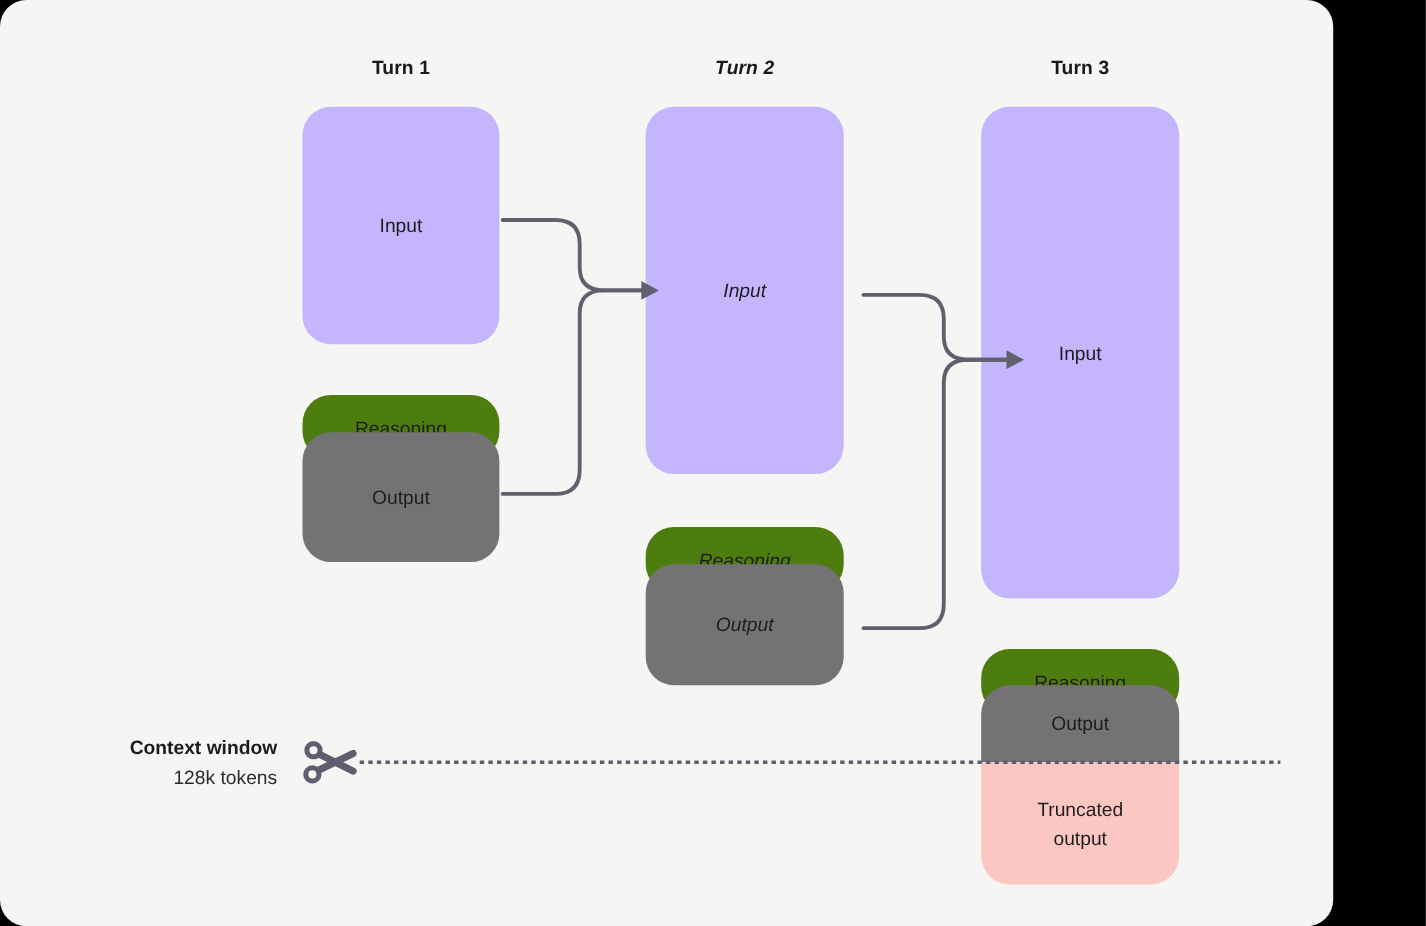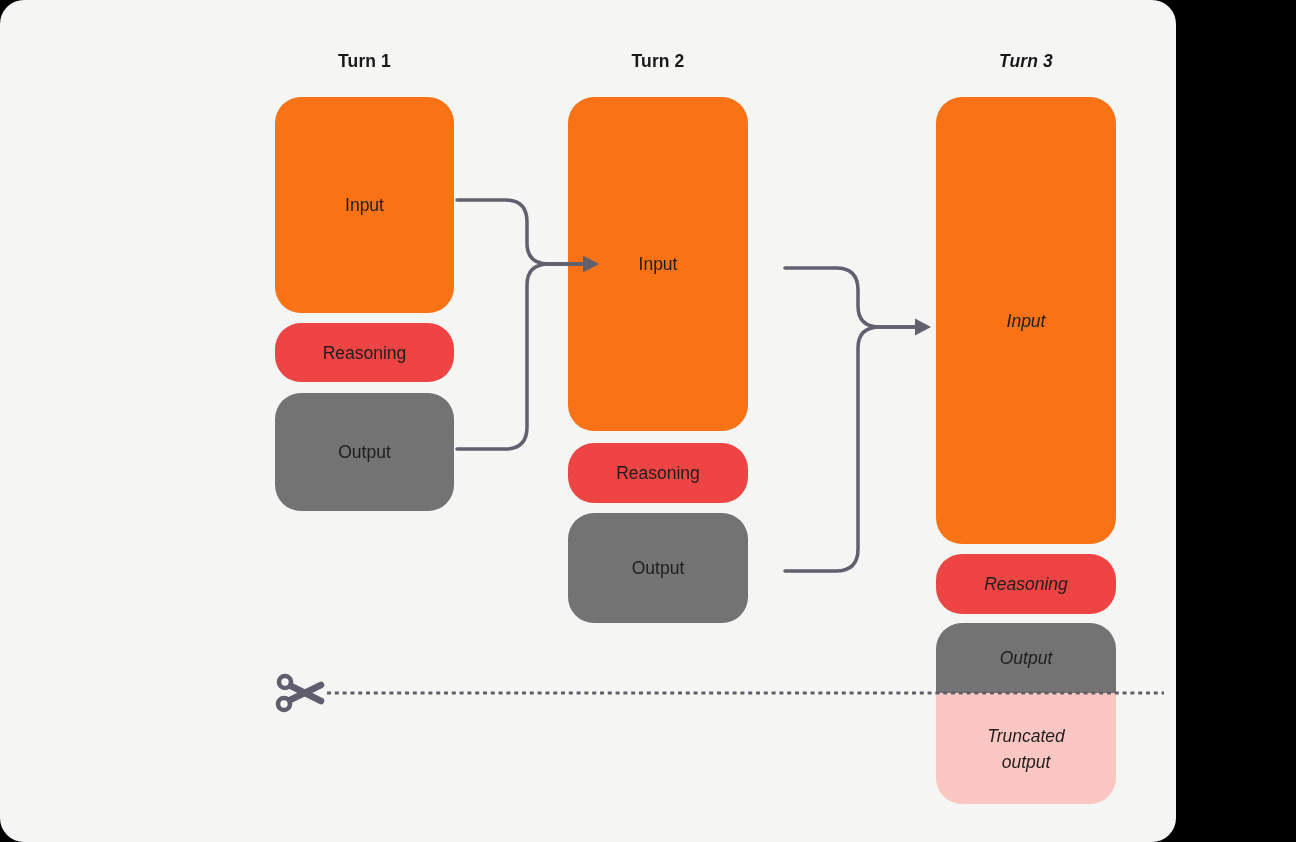--- a/index.html
+++ b/index.html
@@ -1,35 +1,36 @@
 <!DOCTYPE html>
 <html><head>
 <meta charset="utf-8">
 <style>
   html,body{margin:0;padding:0;background:#000;}
   .stage{
     position:relative;width:1176px;height:842px;
     background:#f5f5f3;border-radius:24px;overflow:hidden;
     font-family:"Liberation Sans","DejaVu Sans",sans-serif;
+    padding-left:36px;
   }
   .hdr{
     position:absolute;text-align:center;font-size:17.5px;font-weight:600;
     color:#191919;letter-spacing:.1px;
   }
   .box{
     position:absolute;display:flex;align-items:center;justify-content:center;
     font-size:17.5px;color:#1e1e1e;border-radius:26px;text-align:center;line-height:26px;
   }
-  .box-input{background:#f97316;}
-  .box-reasoning{background:#ef4444;}
+  .box-input{background:#c4b5fd;}
+  .box-reasoning{background:#4d7c0f;margin-top:36px;}
   .box-output{background:#737373;}
   .box-truncated{background:#fcc7c2;}
   .col1{left:275px;width:179px;}
-  .col2{left:568px;width:180px;}
-  .col3{left:936px;width:180px;font-style:italic;}
+  .col2{left:587px;width:180px;font-style:italic;}
+  .col3{left:892px;width:180px;}
   .ctx{
     position:absolute;left:60px;width:192px;top:665px;
     text-align:right;color:#1c1c1c;font-size:17.5px;line-height:28px;
   }
   .ctx .t1{font-weight:700;}
   .ctx .t2{font-weight:400;color:#2b2b2b;}
   .overlay{position:absolute;left:0;top:0;pointer-events:none;}
   .wrapcap{display:block;width:110px;margin:4px auto;}
 </style>
 </head>
@@ -67,20 +68,24 @@
   <div class="box box-reasoning col3" style="top:554px;height:60px">
     <span>Reasoning</span>
   </div>
   <div class="box box-output col3" style="top:623px;height:70px;border-radius:26px 26px 0 0">
     <span>Output</span>
   </div>
   <div class="box box-truncated col3" style="top:693px;height:111px;border-radius:0 0 26px 26px">
     <span class="wrapcap">Truncated output</span>
   </div>
 
+  <div class="ctx">
+    <div class="t1">Context window</div>
+    <div class="t2">128k tokens</div>
+  </div>
 
   <svg class="overlay" width="1296" height="842" viewBox="0 0 1296 842">
     <g stroke="#60606e" stroke-width="3.5" fill="none" stroke-linecap="round" stroke-linejoin="round">
       <path d="M457 200 H505 Q527 200 527 222 V243 Q527 264 549 264 H584"></path>
       <path d="M457 449 H505 Q527 449 527 427 V285 Q527 264 549 264 H584"></path>
     </g>
     <polygon points="583,255.5 599,264 583,272.5" fill="#60606e"></polygon>
 
     <g stroke="#60606e" stroke-width="3.5" fill="none" stroke-linecap="round" stroke-linejoin="round">
       <path d="M785 268 H836 Q858 268 858 290 V306 Q858 327 880 327 H916"></path>

